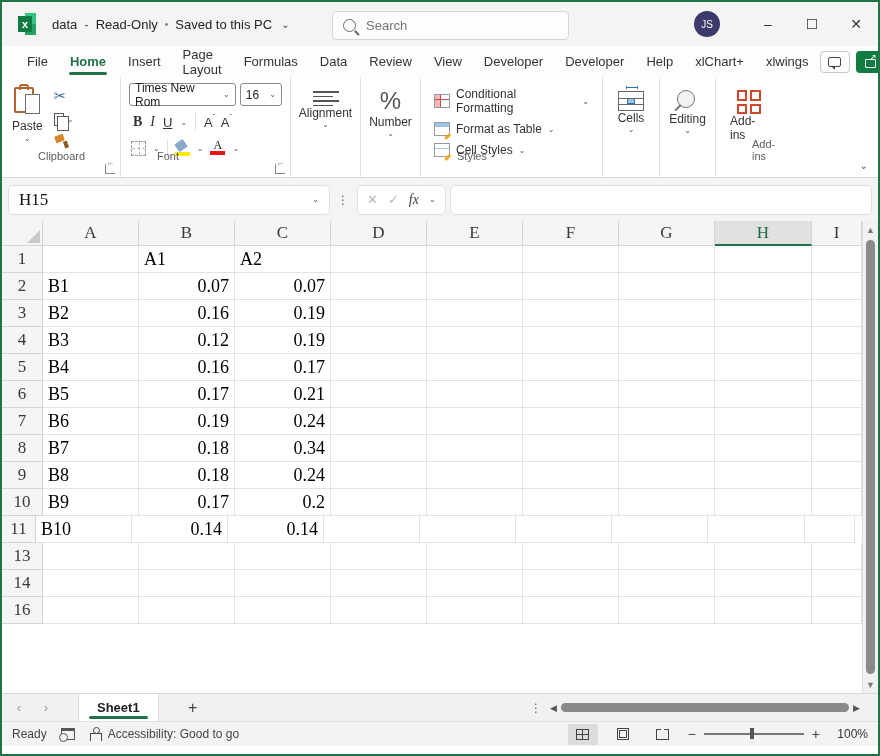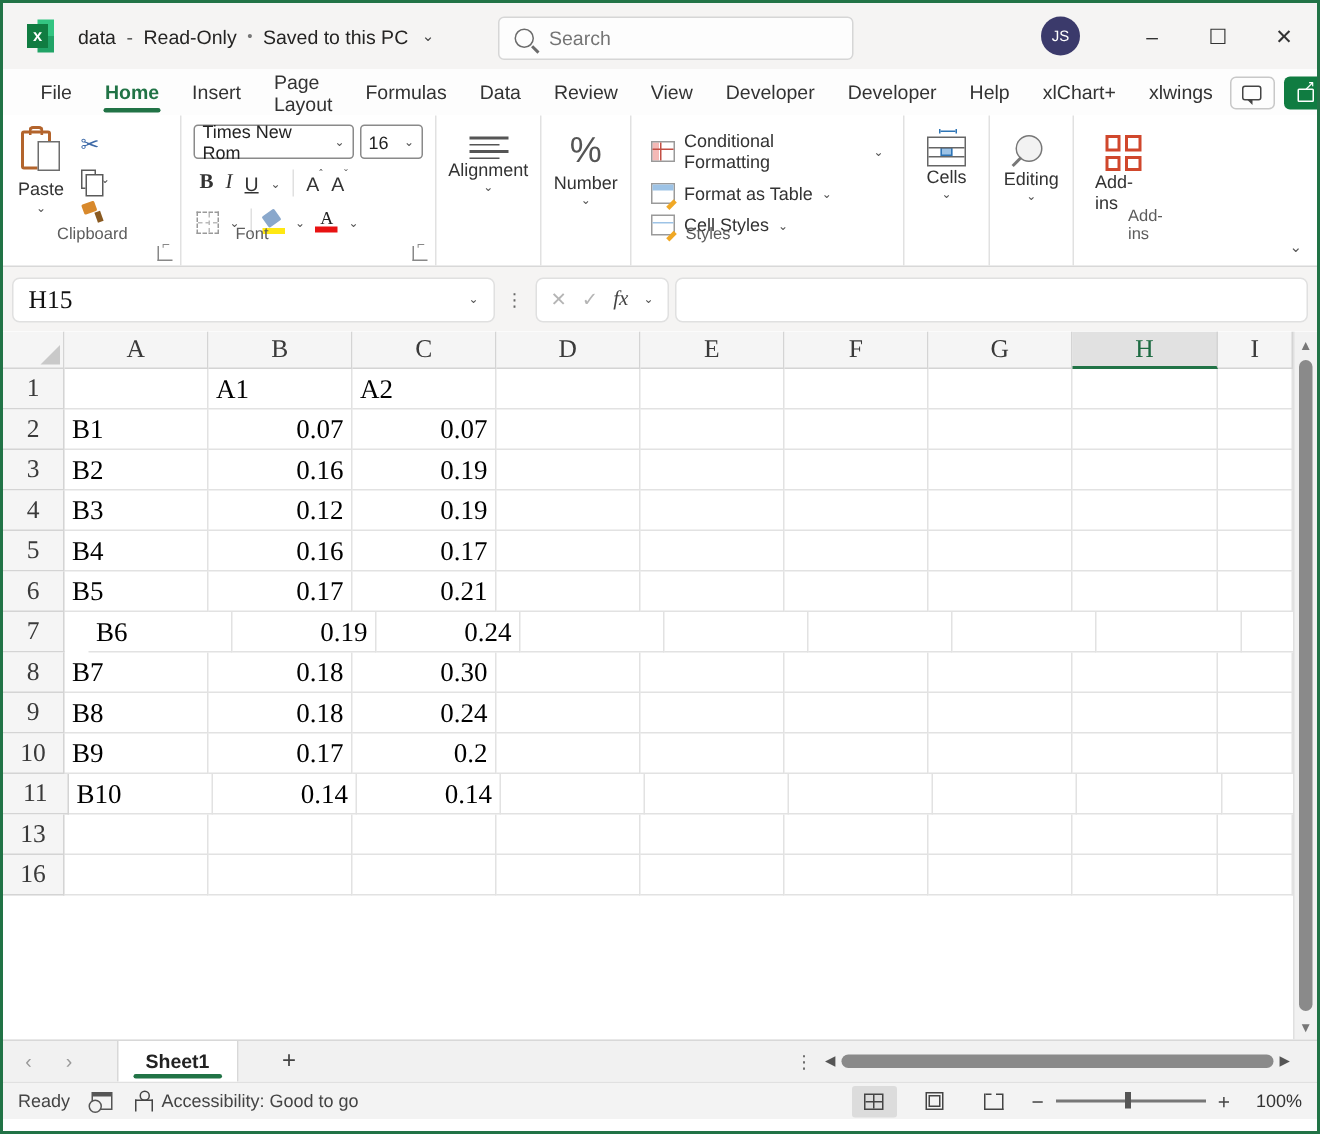--- a/index.html
+++ b/index.html
@@ -479,35 +479,35 @@
           <div class="gcell num" style="width: 96px;">0.21</div>
           <div class="gcell" style="width: 96px;"></div>
           <div class="gcell" style="width: 96px;"></div>
           <div class="gcell" style="width: 96px;"></div>
           <div class="gcell" style="width: 96px;"></div>
           <div class="gcell" style="width: 97px;"></div>
           <div class="gcell" style="width: 50px;"></div>
         </div>
         <div class="grow">
           <div class="gcell ghead" style="width: 41px;">7</div>
-          <div class="gcell" style="width: 96px; margin-left: 16px;">B6</div>
+          <div class="gcell" style="width: 96px;">B6</div>
           <div class="gcell num" style="width: 96px;">0.19</div>
           <div class="gcell num" style="width: 96px;">0.24</div>
           <div class="gcell" style="width: 96px;"></div>
           <div class="gcell" style="width: 96px;"></div>
           <div class="gcell" style="width: 96px;"></div>
           <div class="gcell" style="width: 96px;"></div>
           <div class="gcell" style="width: 97px;"></div>
           <div class="gcell" style="width: 50px;"></div>
         </div>
         <div class="grow">
           <div class="gcell ghead" style="width: 41px;">8</div>
           <div class="gcell" style="width: 96px;">B7</div>
           <div class="gcell num" style="width: 96px;">0.18</div>
-          <div class="gcell num" style="width: 96px;">0.30</div>
+          <div class="gcell num" style="width: 96px;">0.34</div>
           <div class="gcell" style="width: 96px;"></div>
           <div class="gcell" style="width: 96px;"></div>
           <div class="gcell" style="width: 96px;"></div>
           <div class="gcell" style="width: 96px;"></div>
           <div class="gcell" style="width: 97px;"></div>
           <div class="gcell" style="width: 50px;"></div>
         </div>
         <div class="grow">
           <div class="gcell ghead" style="width: 41px;">9</div>
           <div class="gcell" style="width: 96px;">B8</div>
@@ -526,33 +526,45 @@
           <div class="gcell num" style="width: 96px;">0.17</div>
           <div class="gcell num" style="width: 96px;">0.2</div>
           <div class="gcell" style="width: 96px;"></div>
           <div class="gcell" style="width: 96px;"></div>
           <div class="gcell" style="width: 96px;"></div>
           <div class="gcell" style="width: 96px;"></div>
           <div class="gcell" style="width: 97px;"></div>
           <div class="gcell" style="width: 50px;"></div>
         </div>
         <div class="grow">
-          <div class="gcell ghead" style="width: 44px;">11</div>
+          <div class="gcell ghead" style="width: 34px;">11</div>
           <div class="gcell" style="width: 96px;">B10</div>
           <div class="gcell num" style="width: 96px;">0.14</div>
           <div class="gcell num" style="width: 96px;">0.14</div>
           <div class="gcell" style="width: 96px;"></div>
           <div class="gcell" style="width: 96px;"></div>
           <div class="gcell" style="width: 96px;"></div>
           <div class="gcell" style="width: 96px;"></div>
           <div class="gcell" style="width: 97px;"></div>
           <div class="gcell" style="width: 50px;"></div>
         </div>
         <div class="grow">
           <div class="gcell ghead" style="width: 41px;">13</div>
+          <div class="gcell" style="width: 96px;"></div>
+          <div class="gcell" style="width: 96px;"></div>
+          <div class="gcell" style="width: 96px;"></div>
+          <div class="gcell" style="width: 96px;"></div>
+          <div class="gcell" style="width: 96px;"></div>
+          <div class="gcell" style="width: 96px;"></div>
+          <div class="gcell" style="width: 96px;"></div>
+          <div class="gcell" style="width: 97px;"></div>
+          <div class="gcell" style="width: 50px;"></div>
+        </div>
+        <div class="grow">
+          <div class="gcell ghead" style="width: 41px;">14</div>
           <div class="gcell" style="width: 96px;"></div>
           <div class="gcell" style="width: 96px;"></div>
           <div class="gcell" style="width: 96px;"></div>
           <div class="gcell" style="width: 96px;"></div>
           <div class="gcell" style="width: 96px;"></div>
           <div class="gcell" style="width: 96px;"></div>
           <div class="gcell" style="width: 96px;"></div>
           <div class="gcell" style="width: 97px;"></div>
           <div class="gcell" style="width: 50px;"></div>
         </div>

